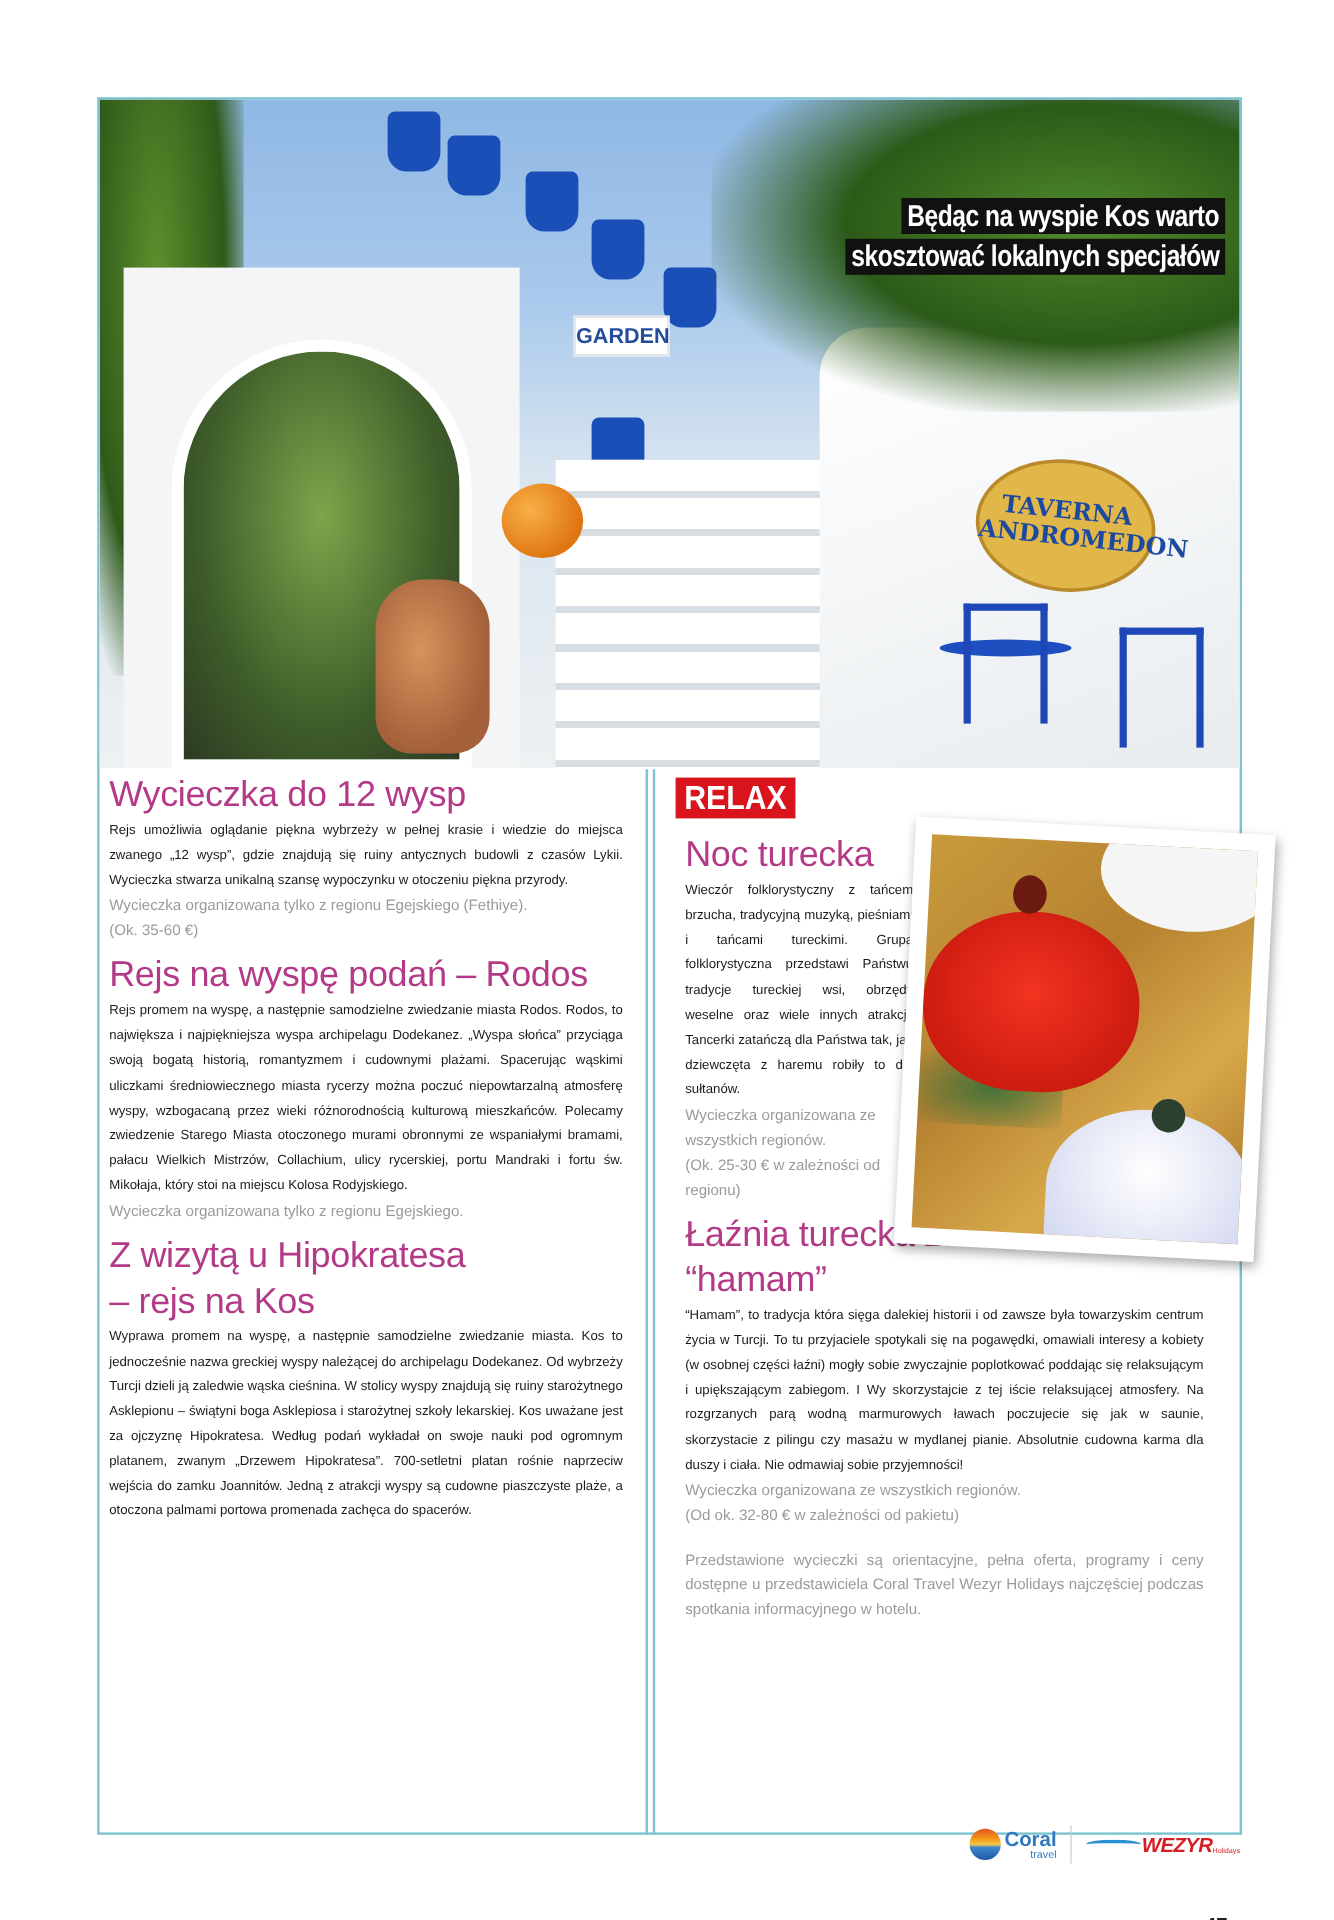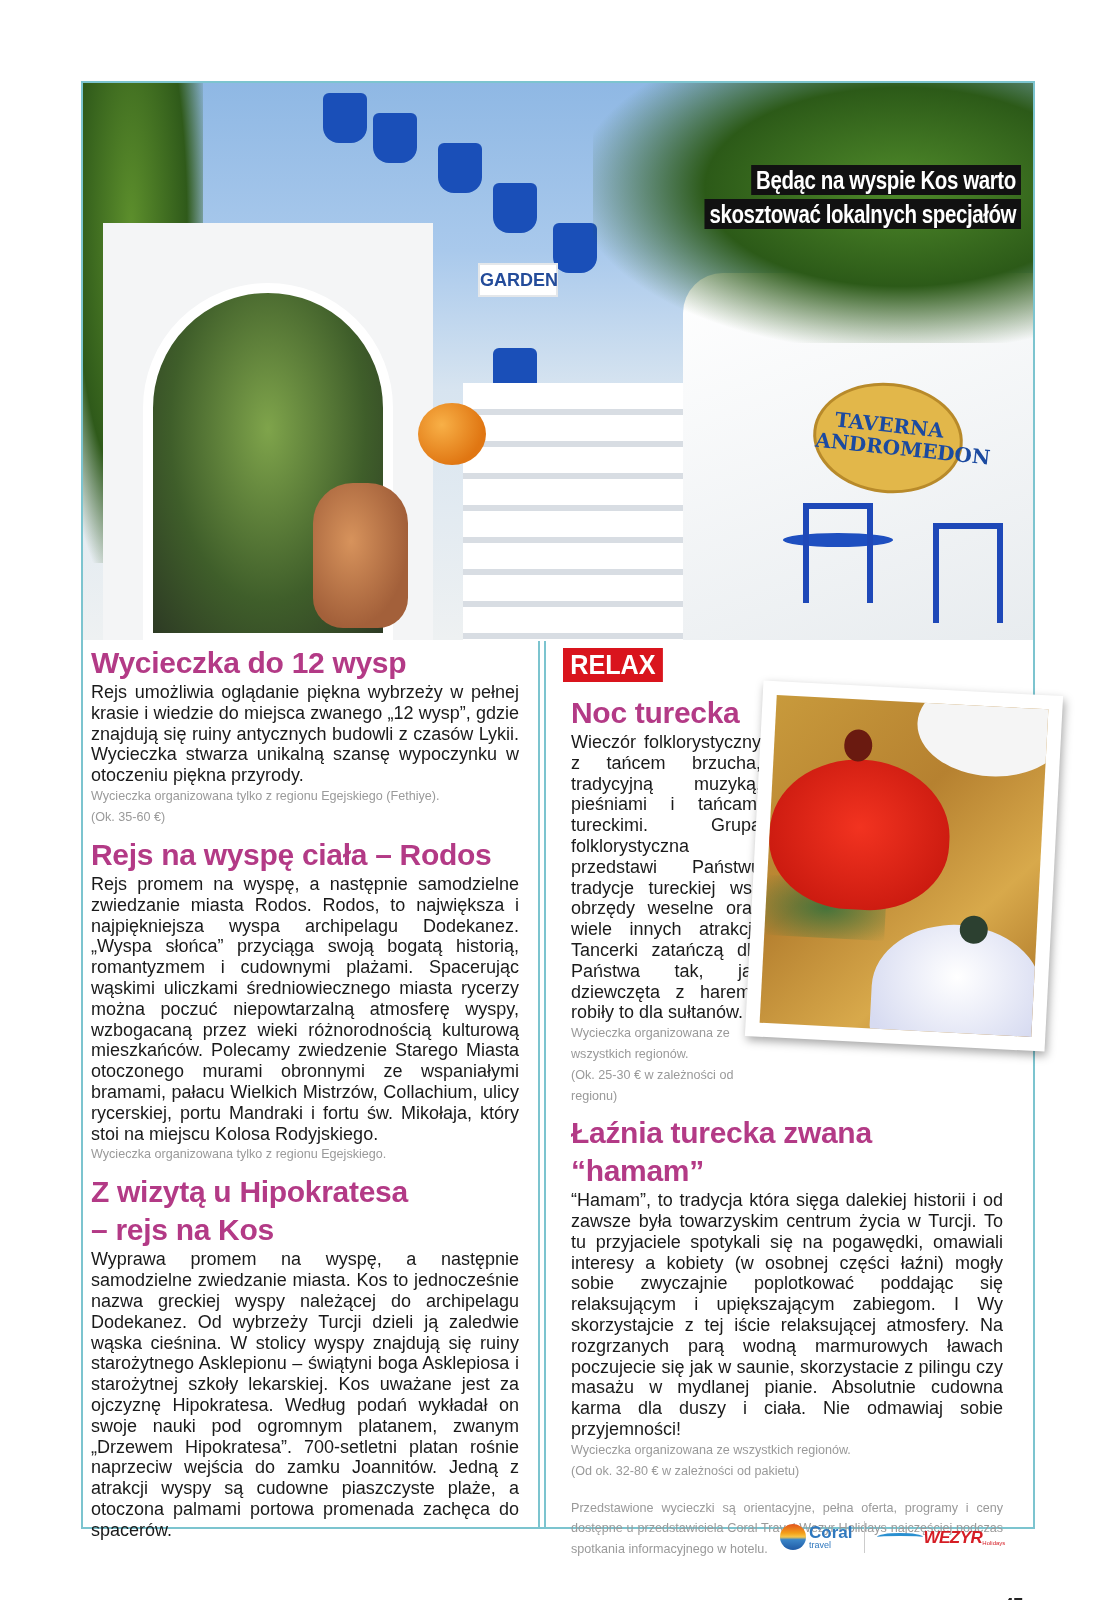--- a/index.html
+++ b/index.html
@@ -44,45 +44,45 @@
   }
   .caption .l1 { margin-bottom: 4px; }
 
   .col-divider { position: absolute; left: 538px; top: 641px; width: 8px; height: 888px;
     border-left: 2px solid #7cc4cf; border-right: 2px solid #7cc4cf; }
 
   .col-left { position: absolute; left: 91px; top: 644px; width: 428px; }
   .col-right { position: absolute; left: 571px; top: 648px; width: 432px; }
 
   h2.section-title {
-    font-family: "Liberation Sans", sans-serif; font-weight: bold; color: #b33a86;
+    font-family: "Liberation Sans", sans-serif; font-weight: normal; color: #b33a86;
     font-size: 30px; line-height: 38px; letter-spacing: -0.3px;
   }
-  p.body-text { font-size: 18px; line-height: 20.8px; text-align: justify; color: #1a1a1a; }
+  p.body-text { font-size: 11px; line-height: 20.8px; text-align: justify; color: #1a1a1a; }
   p.note { font-size: 12.6px; line-height: 21px; color: #9a9a9a; }
   .narrow p.body-text { width: 190px; }
   .narrow p.note { width: 190px; }
 
   .relax-badge { display: inline-block; background: #d9141d; color: #ffffff; font-weight: bold; font-size: 28px;
     line-height: 34px; padding: 0 8px; transform: scaleX(0.9); transform-origin: left center; margin-bottom: 12px; margin-left: -8px; }
 
   .photo-card {
     position: absolute; left: 754px; top: 688px; width: 300px; height: 356px; background: #ffffff;
     transform: rotate(3deg); box-shadow: 2px 4px 10px rgba(0,0,0,0.35); padding: 14px;
   }
   .photo-card .img { width: 100%; height: 100%; position: relative; overflow: hidden;
     background: linear-gradient(135deg, #c89a3c 0%, #b68130 40%, #d8a94b 70%, #a77024 100%); }
   .photo-card .img .white-robe-top { position: absolute; right: -20px; top: -30px; width: 150px; height: 100px; border-radius: 50%; background: #f5f5f5; }
   .photo-card .img .red-robe { position: absolute; left: 0px; top: 60px; width: 180px; height: 150px; border-radius: 50% 50% 45% 45%; background: radial-gradient(ellipse at 50% 45%, #f23320, #c9190f 80%); }
   .photo-card .img .red-head { position: absolute; left: 70px; top: 30px; width: 28px; height: 32px; border-radius: 50%; background: #6a1a10; }
   .photo-card .img .green-floor { position: absolute; left: 0; top: 180px; width: 120px; height: 60px; background: radial-gradient(ellipse, rgba(40,110,60,0.8), rgba(40,110,60,0)); }
   .photo-card .img .white-robe { position: absolute; left: 110px; top: 220px; width: 170px; height: 130px; border-radius: 50% 50% 20% 20%; background: radial-gradient(ellipse at 50% 40%, #ffffff, #d7dbf1 80%); }
   .photo-card .img .white-head { position: absolute; left: 195px; top: 210px; width: 28px; height: 28px; border-radius: 50%; background: #2c4030; }
 
-  .footer-logos { position: absolute; left: 780px; top: 1520px; height: 34px; display: flex; align-items: center; }
+  .footer-logos { position: absolute; left: 808px; top: 1520px; height: 34px; display: flex; align-items: center; text-align: right; }
   .coral-mark { width: 26px; height: 26px; border-radius: 50%;
     background: linear-gradient(180deg, #e2531d 0%, #f3a019 35%, #f6c64a 50%, #3b86c8 60%, #1f5aa5 100%); margin-right: 3px; }
   .coral-text { display: flex; flex-direction: column; line-height: 1; }
   .coral-name { color: #2f78be; font-size: 17px; font-weight: bold; }
   .coral-sub { color: #2f78be; font-size: 9px; }
   .logo-sep { width: 1px; height: 32px; background: #cccccc; margin: 0 12px; }
   .wezyr { display: flex; flex-direction: row; align-items: center; line-height: 1; position: relative; }
   .wezyr-wave { width: 46px; height: 8px; border-top: 3px solid #2a8fd0; border-radius: 50% 50% 0 0; margin-bottom: 1px; }
   .wezyr-name { color: #d51d24; font-size: 17px; font-weight: bold; font-style: italic; letter-spacing: -0.5px; }
   .wezyr-sub { color: #d51d24; font-size: 6px; align-self: flex-end; }
@@ -122,21 +122,21 @@
 <div class="col-divider"></div>
 
 <div class="col-left">
   <div>
     <h2 class="section-title">Wycieczka do 12 wysp</h2>
     <p class="body-text">Rejs umożliwia oglądanie piękna wybrzeży w pełnej krasie i wiedzie do miejsca zwanego „12 wysp”, gdzie znajdują się ruiny antycznych budowli z czasów Lykii. Wycieczka stwarza unikalną szansę wypoczynku w otoczeniu piękna przyrody.</p>
     <p class="note">Wycieczka organizowana tylko z regionu Egejskiego (Fethiye).</p>
     <p class="note">(Ok. 35-60 €)</p>
   </div>
   <div style="margin-top:8px;">
-    <h2 class="section-title">Rejs na wyspę ciała – Rodos</h2>
+    <h2 class="section-title">Rejs na wyspę podań – Rodos</h2>
     <p class="body-text">Rejs promem na wyspę, a następnie samodzielne zwiedzanie miasta Rodos. Rodos, to największa i najpiękniejsza wyspa archipelagu Dodekanez. „Wyspa słońca” przyciąga swoją bogatą historią, romantyzmem i cudownymi plażami. Spacerując wąskimi uliczkami średniowiecznego miasta rycerzy można poczuć niepowtarzalną atmosferę wyspy, wzbogacaną przez wieki różnorodnością kulturową mieszkańców. Polecamy zwiedzenie Starego Miasta otoczonego murami obronnymi ze wspaniałymi bramami, pałacu Wielkich Mistrzów, Collachium, ulicy rycerskiej, portu Mandraki i fortu św. Mikołaja, który stoi na miejscu Kolosa Rodyjskiego.</p>
     <p class="note">Wycieczka organizowana tylko z regionu Egejskiego.</p>
   </div>
   <div style="margin-top:8px;">
     <h2 class="section-title">Z wizytą u Hipokratesa</h2>
     <h2 class="section-title">– rejs na Kos</h2>
     <p class="body-text">Wyprawa promem na wyspę, a następnie samodzielne zwiedzanie miasta. Kos to jednocześnie nazwa greckiej wyspy należącej do archipelagu Dodekanez. Od wybrzeży Turcji dzieli ją zaledwie wąska cieśnina. W stolicy wyspy znajdują się ruiny starożytnego Asklepionu – świątyni boga Asklepiosa i starożytnej szkoły lekarskiej. Kos uważane jest za ojczyznę Hipokratesa. Według podań wykładał on swoje nauki pod ogromnym platanem, zwanym „Drzewem Hipokratesa”. 700-setletni platan rośnie naprzeciw wejścia do zamku Joannitów. Jedną z atrakcji wyspy są cudowne piaszczyste plaże, a otoczona palmami portowa promenada zachęca do spacerów.</p>
   </div>
 </div>
 

